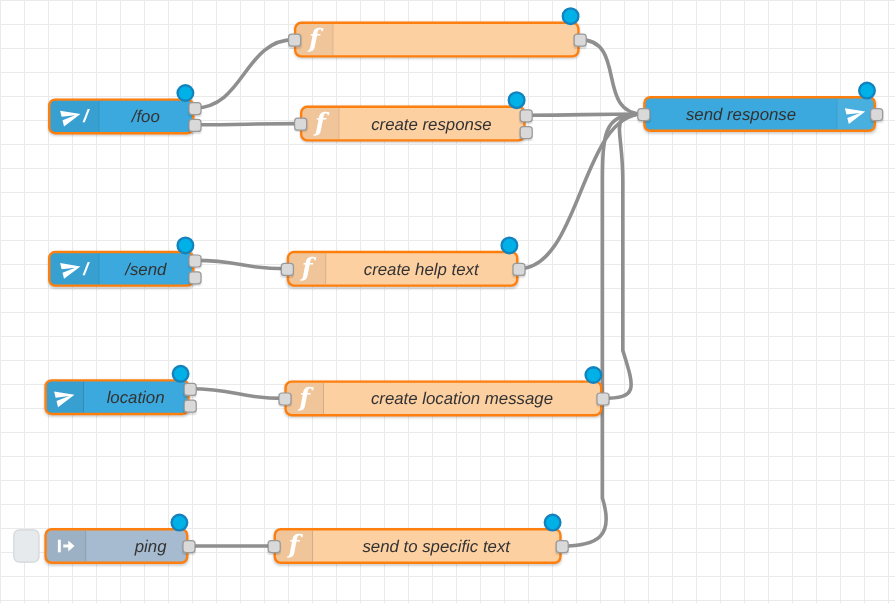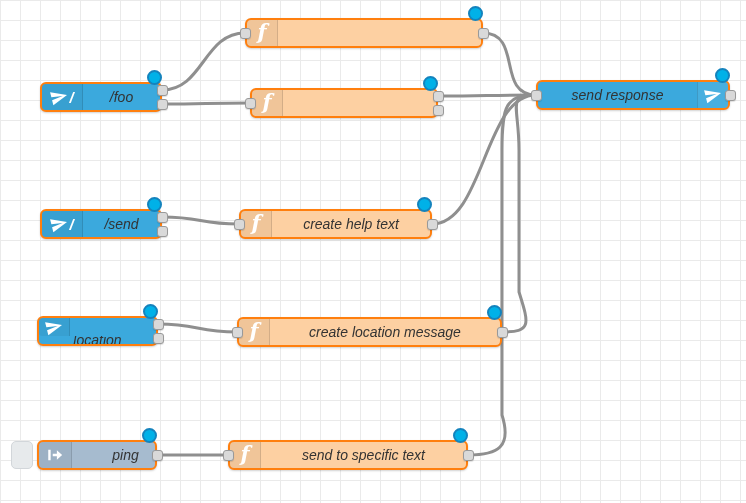--- a/index.html
+++ b/index.html
@@ -71,20 +71,21 @@
       </div>
       <span class="label">/foo</span>
     </div>
     <div class="port" style="left: 156.5px; top: 84.5px; background: rgb(217, 217, 217); border-color: rgb(153, 153, 153);"></div>
     <div class="port" style="left: 156.5px; top: 98.5px; background: rgb(217, 217, 217); border-color: rgb(153, 153, 153);"></div>
     <div class="dot" style="left: 146.5px; top: 69.5px; background: rgb(0, 177, 232); border-color: rgb(20, 131, 189);"></div>
     <div class="node" style="left: 250px; top: 88px; width: 188px; background: rgb(253, 208, 162); border-color: rgb(255, 127, 14); color: rgb(51, 51, 51);">
       <div class="icon-box left" style="width: 30px;">
         <span class="fn-glyph">f</span>
       </div>
+      <span class="label">create response</span>
     </div>
     <div class="port" style="left: 244.5px; top: 97.5px; background: rgb(217, 217, 217); border-color: rgb(153, 153, 153);"></div>
     <div class="port" style="left: 432.5px; top: 90.5px; background: rgb(217, 217, 217); border-color: rgb(153, 153, 153);"></div>
     <div class="port" style="left: 432.5px; top: 104.5px; background: rgb(217, 217, 217); border-color: rgb(153, 153, 153);"></div>
     <div class="dot" style="left: 422.5px; top: 75.5px; background: rgb(0, 177, 232); border-color: rgb(20, 131, 189);"></div>
     <div class="node" style="left: 536px; top: 80px; width: 194px; background: rgb(59, 169, 221); border-color: rgb(255, 127, 14); color: rgb(51, 51, 51);">
       <span class="label">send response</span>
       <div class="icon-box right" style="width: 30px;">
         <svg width="18" height="18" viewBox="0 0 24 24" style="transform:rotate(-14deg)">
           <path fill="#ffffff" d="M2 21L23 12L2 3L2 10L17 12L2 14Z"></path>
@@ -108,21 +109,21 @@
     <div class="dot" style="left: 146.5px; top: 196.5px; background: rgb(0, 177, 232); border-color: rgb(20, 131, 189);"></div>
     <div class="node" style="left: 239px; top: 209px; width: 193px; background: rgb(253, 208, 162); border-color: rgb(255, 127, 14); color: rgb(51, 51, 51);">
       <div class="icon-box left" style="width: 30px;">
         <span class="fn-glyph">f</span>
       </div>
       <span class="label">create help text</span>
     </div>
     <div class="port" style="left: 233.5px; top: 218.5px; background: rgb(217, 217, 217); border-color: rgb(153, 153, 153);"></div>
     <div class="port" style="left: 426.5px; top: 218.5px; background: rgb(217, 217, 217); border-color: rgb(153, 153, 153);"></div>
     <div class="dot" style="left: 416.5px; top: 196.5px; background: rgb(0, 177, 232); border-color: rgb(20, 131, 189);"></div>
-    <div class="node" style="left: 37px; top: 316px; width: 121px; background: rgb(59, 169, 221); border-color: rgb(255, 127, 14); color: rgb(51, 51, 51); flex-direction: column;">
+    <div class="node" style="left: 37px; top: 316px; width: 121px; background: rgb(59, 169, 221); border-color: rgb(255, 127, 14); color: rgb(51, 51, 51);">
       <div class="icon-box left" style="width: 30px;">
         <svg width="18" height="18" viewBox="0 0 24 24" style="transform:rotate(-14deg)">
           <path fill="#ffffff" d="M2 21L23 12L2 3L2 10L17 12L2 14Z"></path>
         </svg>
       </div>
       <span class="label">location</span>
     </div>
     <div class="port" style="left: 152.5px; top: 318.5px; background: rgb(217, 217, 217); border-color: rgb(153, 153, 153);"></div>
     <div class="port" style="left: 152.5px; top: 332.5px; background: rgb(217, 217, 217); border-color: rgb(153, 153, 153);"></div>
     <div class="dot" style="left: 142.5px; top: 303.5px; background: rgb(0, 177, 232); border-color: rgb(20, 131, 189);"></div>

